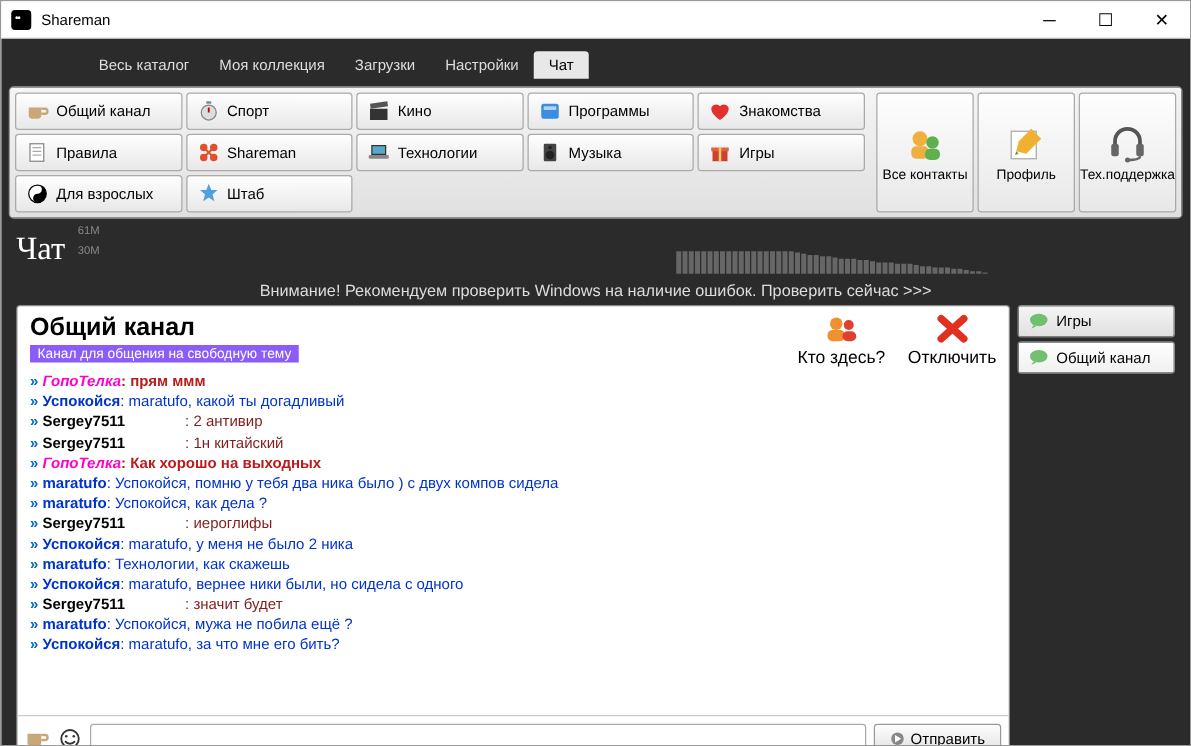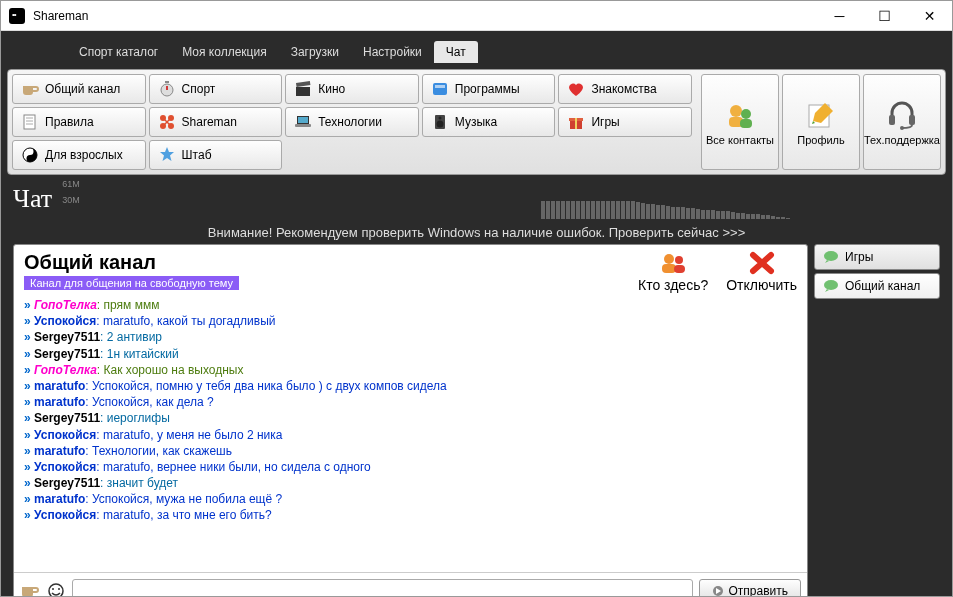--- a/index.html
+++ b/index.html
@@ -53,22 +53,22 @@
   .chat-action { display: flex; flex-direction: column; align-items: center; gap: 2px; cursor: pointer; font-size: 14px; }
   .chat-action .aicon { width: 28px; height: 24px; }
   
   .messages { flex: 1; overflow-y: auto; padding: 2px 10px; font-size: 12px; line-height: 1.35; }
   .msg { white-space: nowrap; overflow: hidden; text-overflow: ellipsis; }
   .arrow { color: #0066cc; font-weight: bold; }
   .user-blue { color: #0033cc; font-weight: bold; }
   .user-black { color: #000; font-weight: bold; }
   .user-pink { color: #ff00cc; font-weight: bold; font-style: italic; }
   .text-blue { color: #0033cc; text-align: center; }
-  .text-black { color: #0369a1; }
-  .text-pink { color: #4d7c0f; }
+  .text-black { color: #7f1d1d; margin-left: 48px; }
+  .text-pink { color: #b91c1c; font-weight: bold; }
   
   .input-row { display: flex; align-items: center; padding: 6px; gap: 6px; border-top: 1px solid #ccc; }
   .input-icon { width: 20px; height: 18px; }
   .msg-input { flex: 1; border: 1px solid #aaa; border-radius: 3px; padding: 4px 6px; font-size: 12px; }
   .send-btn { background: linear-gradient(#fefefe, #e0e0e0); border: 1px solid #999; border-radius: 3px; padding: 4px 12px; cursor: pointer; display: flex; align-items: center; gap: 4px; font-size: 12px; }
   
   
   .sidebar { width: 126px; display: flex; flex-direction: column; gap: 3px; }
   .side-item { background: linear-gradient(#f5f5f5, #e0e0e0); border: 1px solid #888; border-radius: 3px; padding: 5px 8px; display: flex; align-items: center; gap: 6px; cursor: pointer; font-size: 12px; }
   .side-item.active { background: linear-gradient(#fff, #f0f0f0); }
@@ -86,21 +86,21 @@
   <div class="win-btns">
     <div class="win-btn">─</div>
     <div class="win-btn">☐</div>
     <div class="win-btn close">✕</div>
   </div>
 </div>
 
 <div class="dark-container">
 
   <div class="menubar">
-    <div class="menu-item">Спорт каталог</div>
+    <div class="menu-item">Весь каталог</div>
     <div class="menu-item">Моя коллекция</div>
     <div class="menu-item">Загрузки</div>
     <div class="menu-item">Настройки</div>
     <div class="menu-item active">Чат</div>
   </div>
 
   <div class="toolbar">
     <div class="toolbar-grid">
       <div class="tbtn">
         <span class="ticon">

